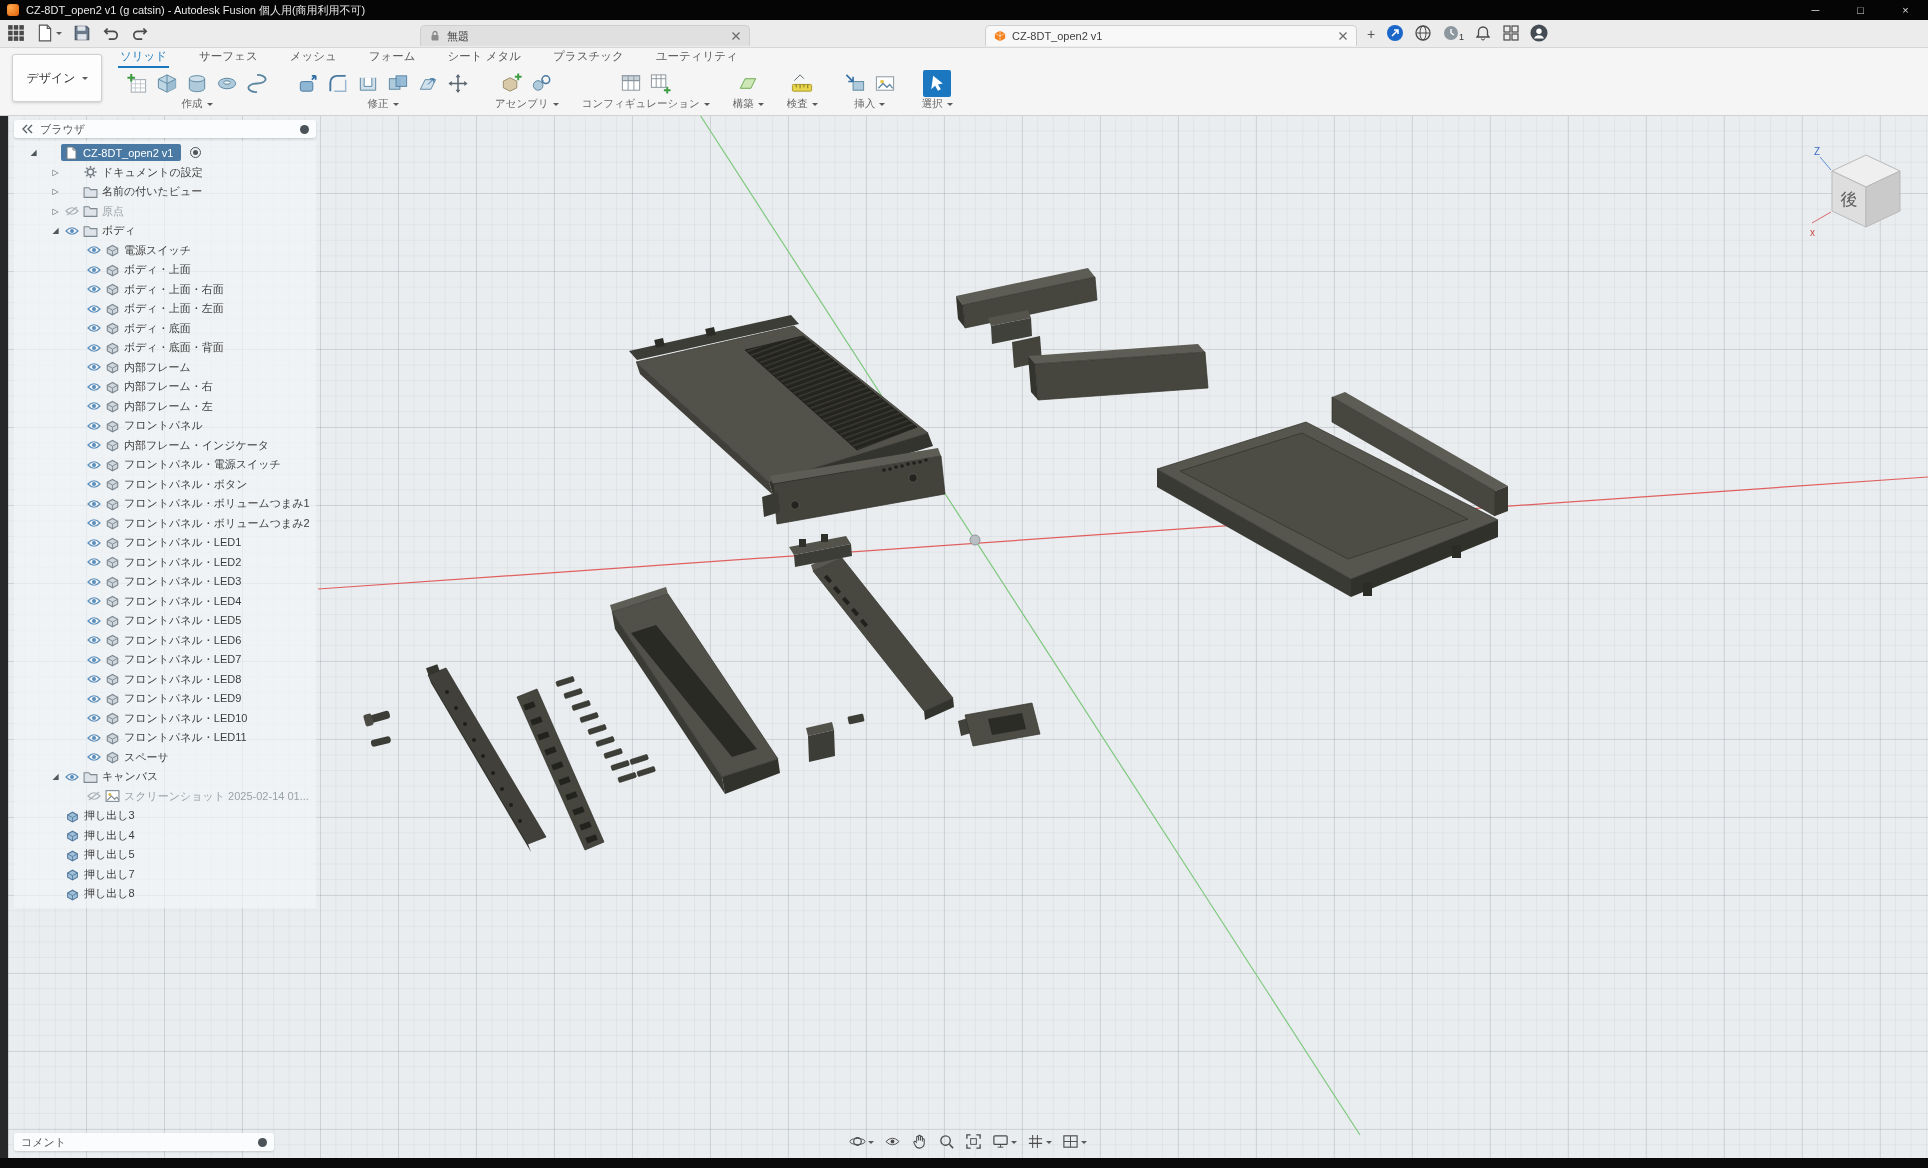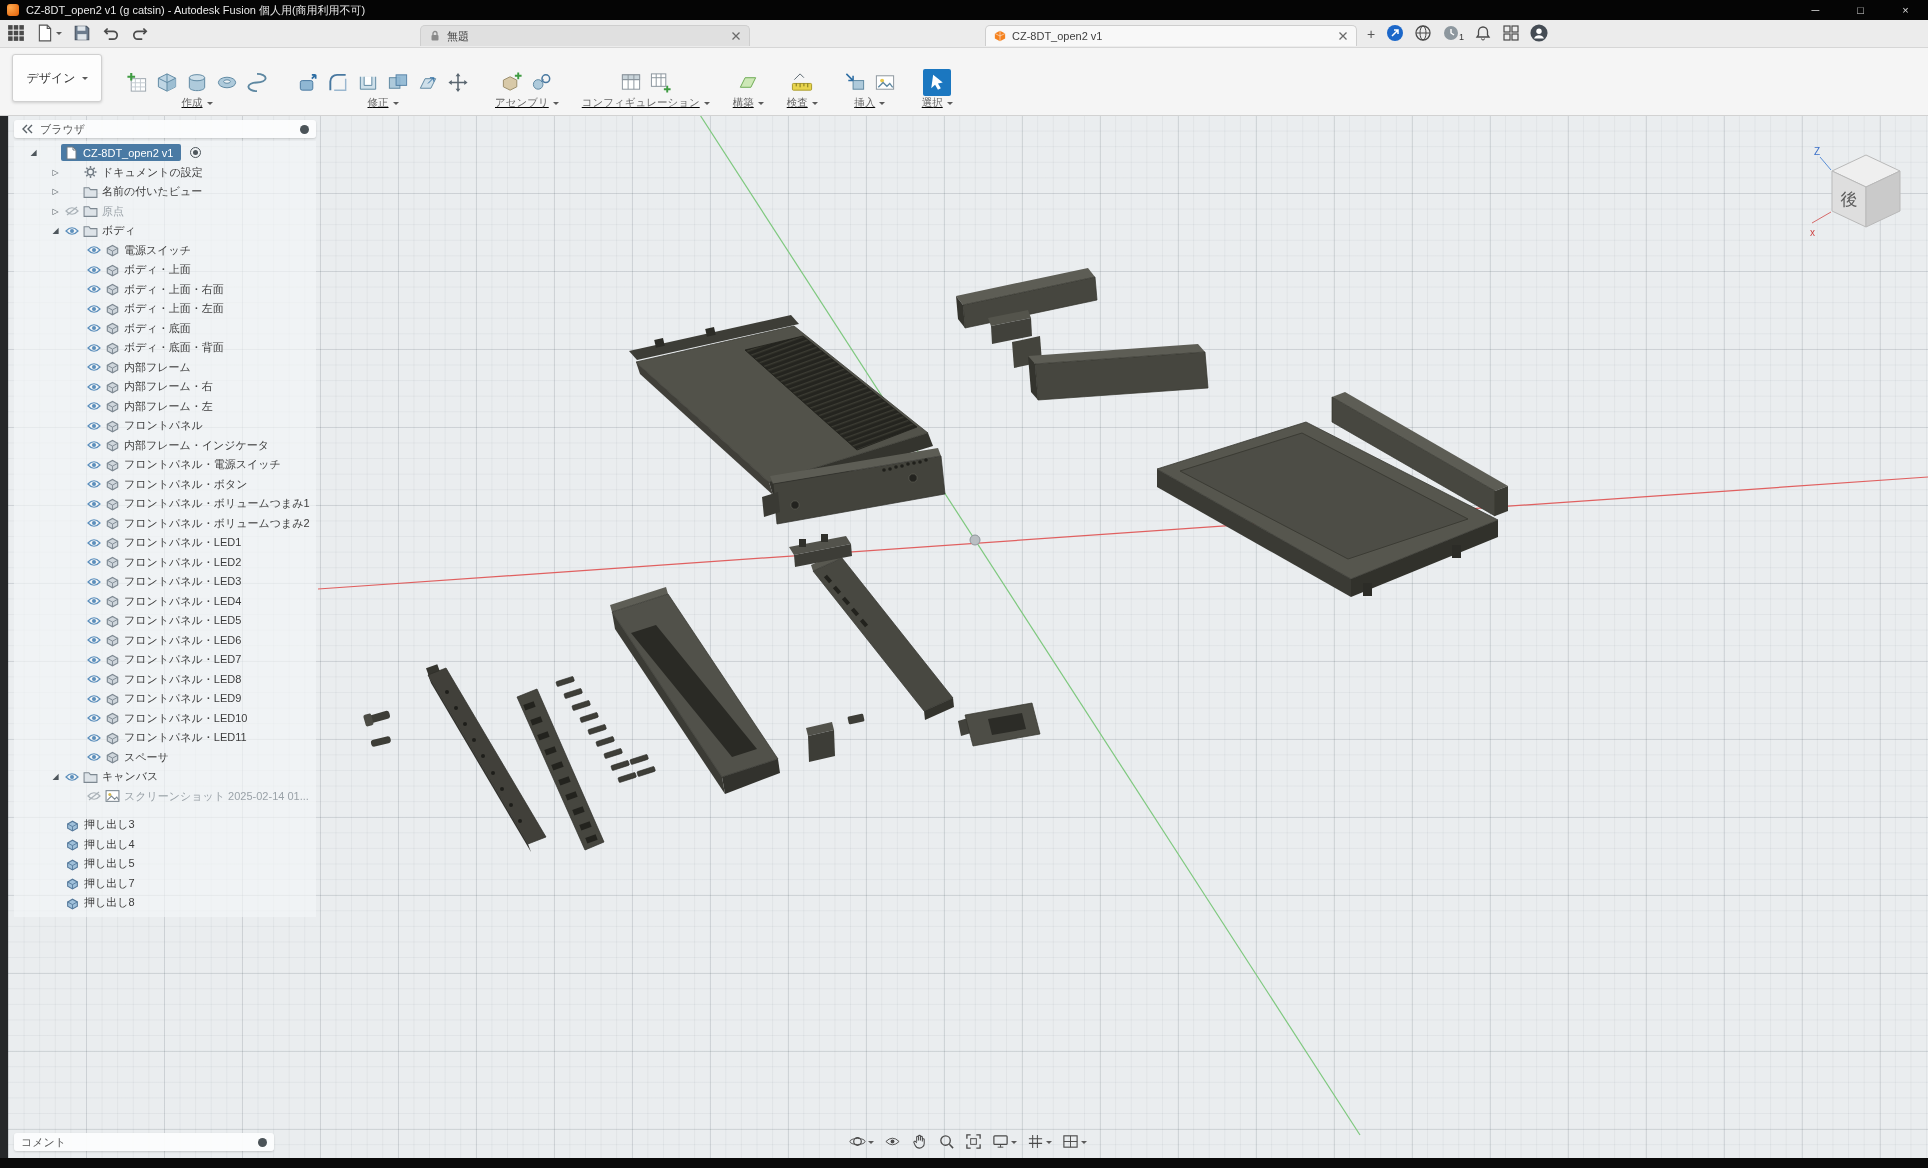--- a/index.html
+++ b/index.html
@@ -33,21 +33,21 @@
   .acct{position:absolute;left:1386px;top:4px;display:flex;gap:10px;align-items:center;}
 
   
   .ribbon{position:absolute;top:47px;left:0;right:0;height:68px;background:#f5f5f5;border-bottom:1px solid #d2d2d2;z-index:58;}
   .design-btn{position:absolute;left:12px;top:7px;width:88px;height:46px;background:#fdfdfd;border:1px solid #d0d0d0;
               border-radius:3px;box-shadow:0 1px 3px rgba(0,0,0,.16);display:flex;align-items:center;justify-content:center;
               gap:6px;font-size:12px;color:#333;}
   .rtabs{position:absolute;left:118px;top:0;height:21px;display:flex;gap:28px;align-items:stretch;font-size:11.5px;color:#5a5a5a;}
   .rtab{display:flex;align-items:center;border-bottom:2px solid transparent;padding:0 2px;box-sizing:border-box;}
   .rtab.active{color:#1878be;border-bottom-color:#1878be;}
-  .rgroups{position:absolute;left:112px;top:21px;height:46px;display:flex;align-items:flex-start;text-decoration:underline;}
+  .rgroups{position:absolute;left:112px;top:21px;height:46px;display:flex;align-items:flex-end;}
   .rgroup{display:flex;flex-direction:column;align-items:center;padding:1px 11px;}
   .ricons{display:flex;gap:2px;flex:1;align-items:center;}
   .rtool{width:28px;height:27px;padding:2px;border-radius:2px;box-sizing:border-box;}
   .rtool svg{width:100%;height:100%;}
   .rtool.active{background:#1b77c0;}
   .rlabel{font-size:10.5px;color:#666;display:flex;align-items:center;gap:4px;padding-bottom:2px;}
   .gdiv{width:1px;background:#dbdbdb;margin:5px 0;}
   .caret{width:0;height:0;border:3.5px solid transparent;border-top-color:#5a5a5a;margin-top:4px;flex:none;}
 
   
@@ -245,20 +245,29 @@
         </span>
       </span>
     </span>
 </div>
 
 <div class="ribbon">
   <div class="design-btn">
     <span>デザイン</span>
     <span class="caret"></span>
   </div>
+  <div class="rtabs">
+      <div class="rtab active">ソリッド</div>
+      <div class="rtab">サーフェス</div>
+      <div class="rtab">メッシュ</div>
+      <div class="rtab">フォーム</div>
+      <div class="rtab">シート メタル</div>
+      <div class="rtab">プラスチック</div>
+      <div class="rtab">ユーティリティ</div>
+    </div>
   <div class="rgroups">
       <div class="rgroup">
         <div class="ricons">
           <div class="rtool"><svg viewBox="0 0 24 24">
               <rect x="6" y="8" width="15" height="13" fill="#fff" stroke="#9aa4ac"></rect>
               <path d="M6 12.3h15M6 16.6h15M10.3 8v13M15.6 8v13" stroke="#c3cbd1"></path>
               <path d="M2 6h8M6 2v8" stroke="#3f9b42" stroke-width="2.2"></path>
             </svg></div>
           <div class="rtool"><svg viewBox="0 0 24 24">
               <path d="M12 3 21 7.5v9L12 21 3 16.5v-9z" fill="#bfd6e4" stroke="#5d87a1"></path>
@@ -1110,21 +1119,21 @@
           </span>
           <span class="ticon">
             <svg viewBox="0 0 14 12">
               <rect x="1" y="1" width="12" height="10" fill="#fff" stroke="#7d8891"></rect>
               <circle cx="4.5" cy="4.5" r="1.4" fill="#d6b84e"></circle>
               <path d="M2 10l4-4 3 3 2-2 2 3" fill="none" stroke="#7d8891"></path>
             </svg>
           </span>
           <span class="tlabel">スクリーンショット 2025-02-14 01...</span>
         </div>
-        <div class="trow" style="padding-left: 36px; margin-top: 9px;">
+        <div class="trow" style="padding-left: 36px;">
           <span class="arrow"></span>
           <span class="ticon">
             <svg viewBox="0 0 13 13">
               <path d="M2 5.5 6.5 3 11 5.5v4L6.5 12 2 9.5z" fill="#9fc0da" stroke="#54789a"></path>
               <path d="M2 5.5l4.5 2.5 4.5-2.5M6.5 8v4" stroke="#54789a" fill="none" stroke-width="0.8"></path>
             </svg>
           </span>
           <span class="tlabel">押し出し3</span>
         </div>
         <div class="trow" style="padding-left: 36px;">

